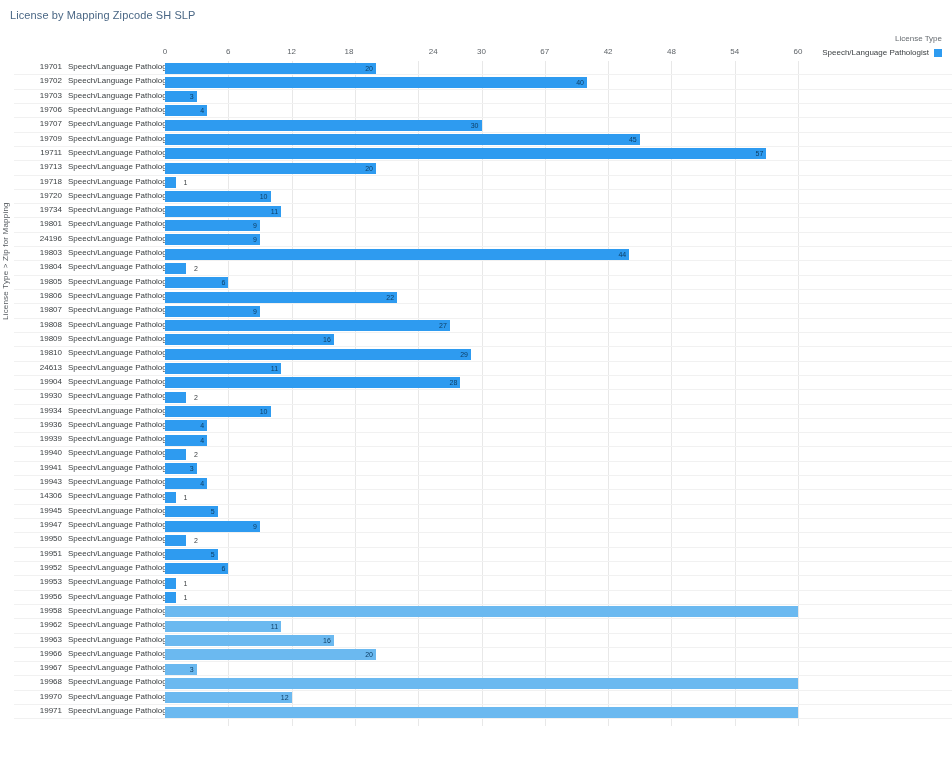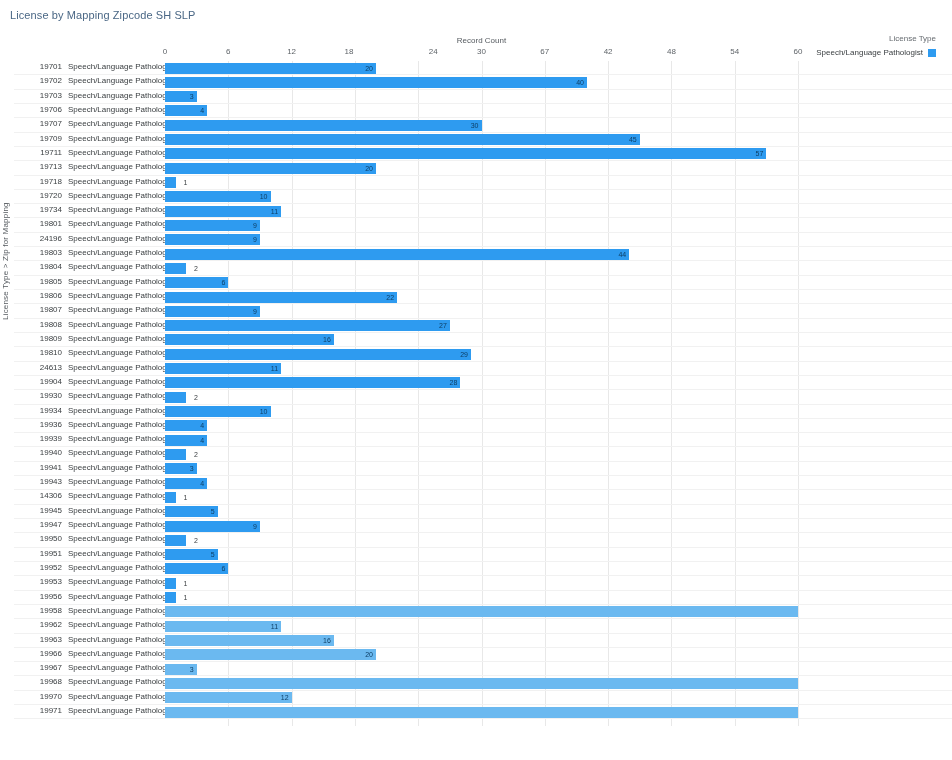--- a/index.html
+++ b/index.html
@@ -33,21 +33,21 @@
     width: 633px;
     text-align: center;
     font-size: 8px;
     color: #555a5f;
     white-space: nowrap;
   }
 
   
   #legend {
     position: absolute;
-    right: 16px; top: 34px;
+    right: 10px; top: 34px;
     text-align: right;
   }
   #legend-title {
     font-size: 8px;
     color: #666b70;
     margin-bottom: 5px;
     white-space: nowrap;
   }
   .legend-row {
     display: flex;
@@ -163,21 +163,20 @@
     white-space: nowrap;
   }
 </style>
 </head>
 <body>
 
 <div id="page">
 
   <div id="chart-title">License by Mapping Zipcode SH SLP</div>
 
-  <div id="axis-title">Record Count</div>
 
   <div id="legend">
     <div id="legend-title">License Type</div>
     <div class="legend-row">
       <span class="legend-label">Speech/Language Pathologist</span>
       <span class="legend-swatch"></span>
     </div>
   </div>
 
   <div id="y-axis-caption">License Type &gt; Zip for Mapping</div>

